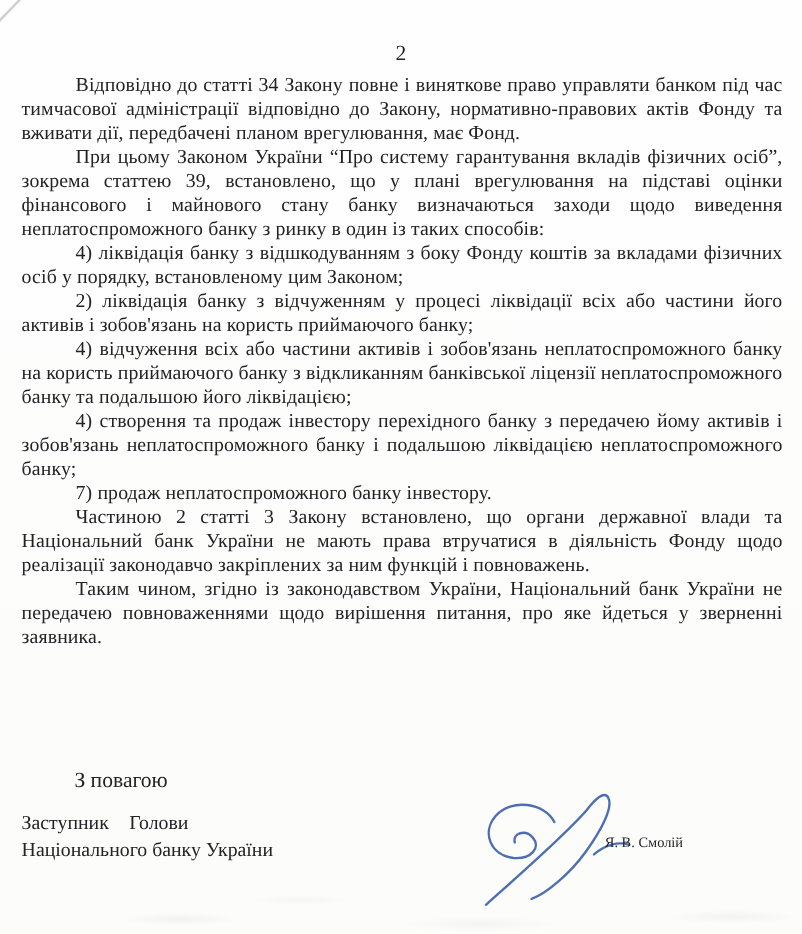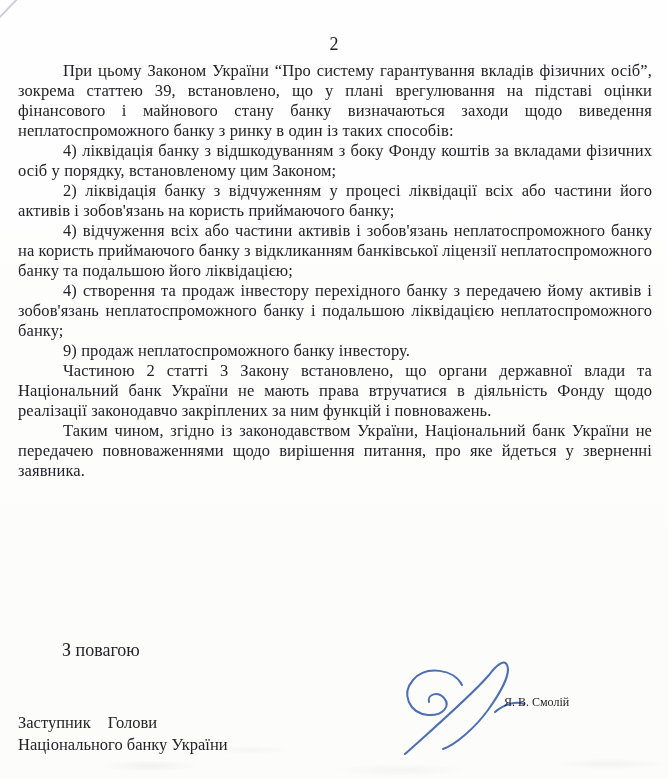--- a/index.html
+++ b/index.html
@@ -44,21 +44,21 @@
     top: 640px;
     font-size: 18px;
   }
   .sig-titles {
     position: absolute;
     left: 18px;
     top: 675px;
     font-size: 16.5px;
     line-height: 21.5px;
   }
-  .sig-title-1 { word-spacing: 13px; margin-top: 37px; }
+  .sig-title-1 { word-spacing: 13px; }
   .sig-ink {
     position: absolute;
     left: 392px;
     top: 655px;
     width: 142px;
     height: 108px;
     opacity: 0.92;
   }
   .sig-name {
     position: absolute;
@@ -83,26 +83,27 @@
 </head>
 <body>
 
 <div class="page">
 
   <div class="corner-fold"></div>
 
   <div class="page-number">2</div>
 
   <div class="body-text">
+    <p class="indent">Відповідно до статті 34 Закону повне і виняткове право управляти банком під час тимчасової адміністрації відповідно до Закону, нормативно-правових актів Фонду та вживати дії, передбачені планом врегулювання, має Фонд.</p>
     <p class="indent">При цьому Законом України “Про систему гарантування вкладів фізичних осіб”, зокрема статтею 39, встановлено, що у плані врегулювання на підставі оцінки фінансового і майнового стану банку визначаються заходи щодо виведення неплатоспроможного банку з ринку в один із таких способів:</p>
     <p class="indent">4) ліквідація банку з відшкодуванням з боку Фонду коштів за вкладами фізичних осіб у порядку, встановленому цим Законом;</p>
     <p class="indent">2) ліквідація банку з відчуженням у процесі ліквідації всіх або частини його активів і зобов'язань на користь приймаючого банку;</p>
     <p class="indent">4) відчуження всіх або частини активів і зобов'язань неплатоспроможного банку на користь приймаючого банку з відкликанням банківської ліцензії неплатоспроможного банку та подальшою його ліквідацією;</p>
     <p class="indent">4) створення та продаж інвестору перехідного банку з передачею йому активів і зобов'язань неплатоспроможного банку і подальшою ліквідацією неплатоспроможного банку;</p>
-    <p class="indent">9) продаж неплатоспроможного банку інвестору.</p>
+    <p class="indent">7) продаж неплатоспроможного банку інвестору.</p>
     <p class="indent">Частиною 2 статті 3 Закону встановлено, що органи державної влади та Національний банк України не мають права втручатися в діяльність Фонду щодо реалізації законодавчо закріплених за ним функцій і повноважень.</p>
     <p class="indent">Таким чином, згідно із законодавством України, Національний банк України не передачею повноваженнями щодо вирішення питання, про яке йдеться у зверненні заявника.</p>
   </div>
 
   <div class="closing">З повагою</div>
 
   <div class="sig-titles">
     <div class="sig-title-1">Заступник Голови</div>
     <div class="sig-title-2">Національного банку України</div>
   </div>

